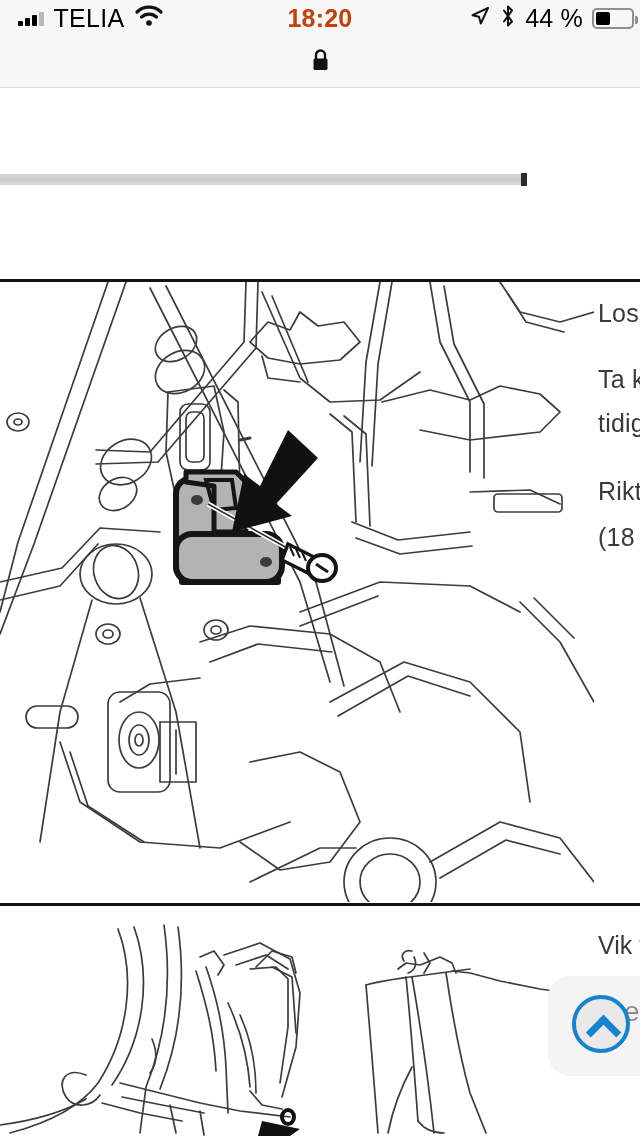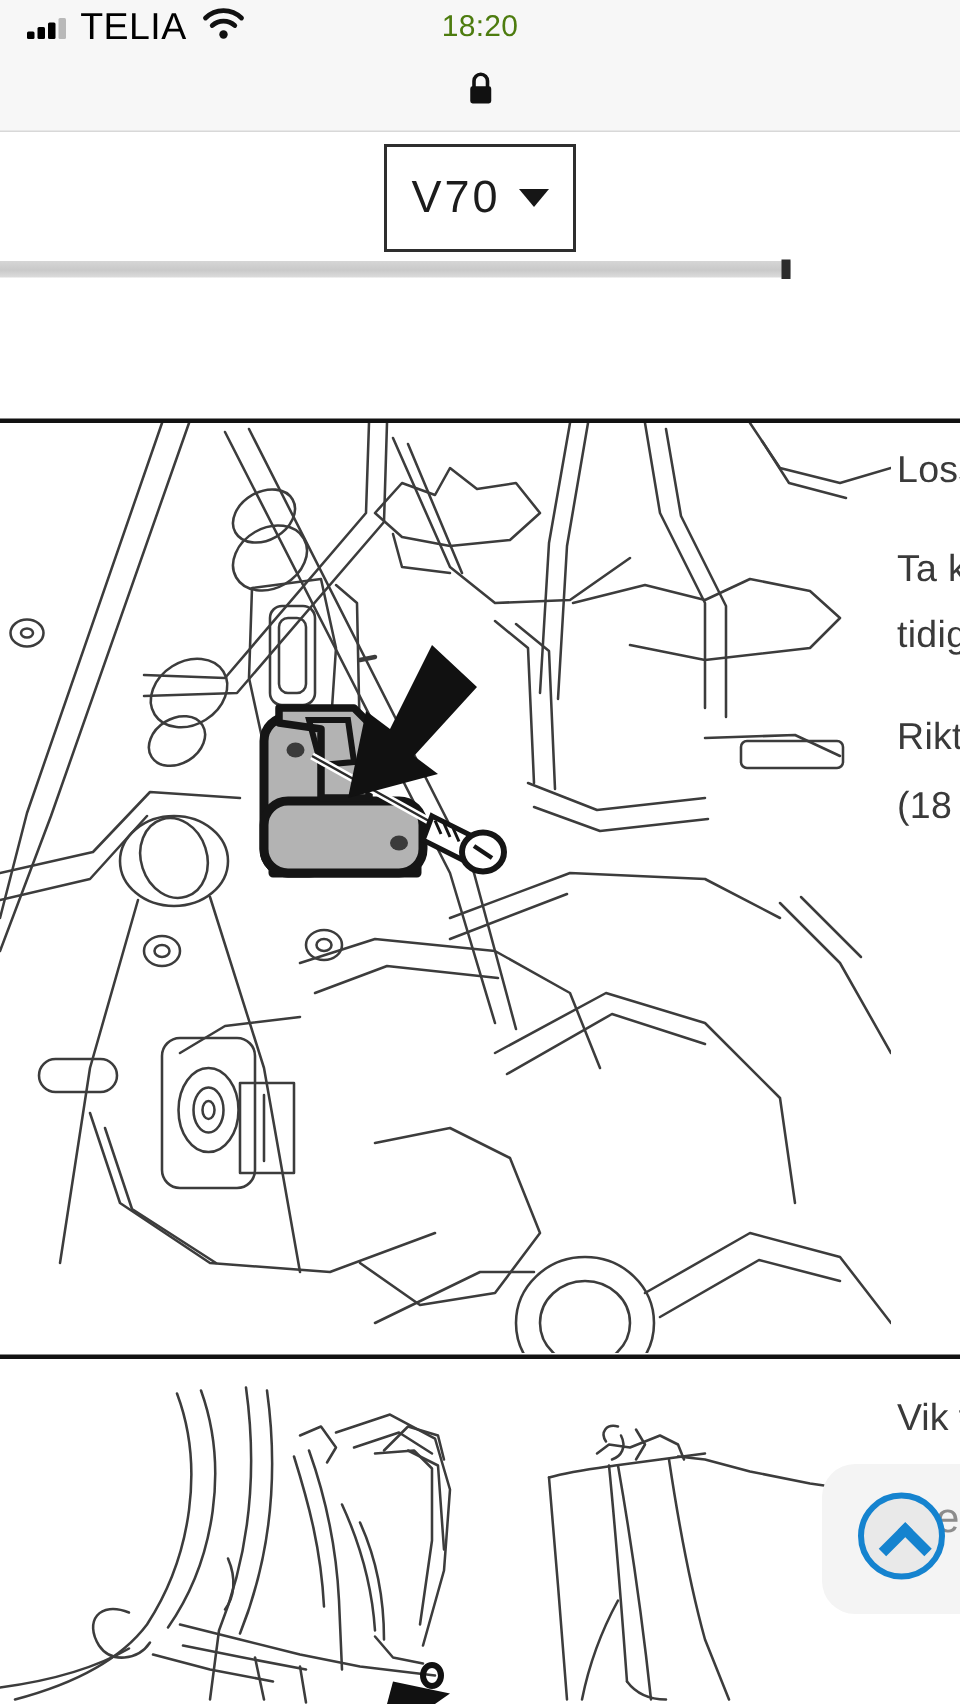--- a/index.html
+++ b/index.html
@@ -27,21 +27,21 @@
   .sb-right{ position:absolute; right:6px; top:0; height:36px; display:flex; align-items:center; gap:9px; }
 
   .signal-bars{ display:flex; align-items:flex-end; gap:2.5px; height:15px; }
   .signal-bars i{ display:block; width:4.5px; background:#000; border-radius:1px; }
   .signal-bars i:nth-child(1){ height:5px; }
   .signal-bars i:nth-child(2){ height:8px; }
   .signal-bars i:nth-child(3){ height:11px; }
   .signal-bars i:nth-child(4){ height:14px; background:#b9b9b9; }
 
   .carrier{ font-size:25px; color:#000; letter-spacing:0.3px; }
-  .clock{ font-size:20px; font-weight:normal; color:#4d7c0f; letter-spacing:0.2px; }
+  .clock{ font-size:25px; font-weight:bold; color:#c2410c; letter-spacing:0.2px; }
   .batt-pct{ font-size:25px; color:#000; letter-spacing:0.2px; }
 
   .battery{ position:relative; width:42px; height:21px;
             border:2px solid #8e8e8e; border-radius:5px; }
   .battery .fill{ position:absolute; left:2px; top:2px; width:14px; bottom:2px;
                   background:#000; border-radius:2px; }
   .battery:after{ content:""; position:absolute; right:-6px; top:6px;
                   width:3px; height:8px; background:#8e8e8e; border-radius:0 2px 2px 0; }
 
   
@@ -147,38 +147,50 @@
             <path d="M7.5 12 A11 11 0 0 1 22.5 12" stroke="#111" stroke-width="3.2" fill="none" stroke-linecap="round"></path>
             <circle cx="15" cy="18" r="2.8" fill="#111"></circle>
           </svg>
         </span>
       </div>
 
       <div class="sb-center">
         <span class="clock">18:20</span>
       </div>
 
+      <div class="sb-right">
+        <span>
+          <svg width="22" height="22" viewBox="0 0 22 22">
+            <path d="M19 3 L3.5 10.2 L10 11.8 L11.8 18.5 Z" fill="none" stroke="#111" stroke-width="2" stroke-linejoin="round"></path>
+          </svg>
+        </span>
+        <span>
+          <svg width="16" height="24" viewBox="0 0 16 24">
+            <path d="M4 6.5 L12 17.5 L8 21.5 L8 2.5 L12 6.5 L4 17.5" fill="none" stroke="#111" stroke-width="2" stroke-linejoin="round" stroke-linecap="round"></path>
+          </svg>
+        </span>
+        <span class="batt-pct">44 %</span>
+        <span class="battery">
+            <span class="fill"></span>
+          </span>
+      </div>
     </div>
 
     <div class="url-row">
       <span>
         <svg width="19" height="24" viewBox="0 0 19 24">
           <path d="M5 11 L5 7 A4.5 4.5 0 0 1 14 7 L14 11" fill="none" stroke="#111" stroke-width="2.4"></path>
           <rect x="2.5" y="10.5" width="14" height="11.5" rx="1.6" fill="#111"></rect>
         </svg>
       </span>
     </div>
   </div>
 
   <div class="page"></div>
 
-  <div class="model-select">
-    <span class="model-label">V70</span>
-    <span class="caret-down"></span>
-  </div>
 
   <div class="progress-track">
     <div class="progress-fill"></div>
     <div class="progress-knob"></div>
   </div>
 
   <div class="hr-top"></div>
 
   <div class="fig fig-main">
     <svg width="594" height="620" viewBox="0 0 594 620">

